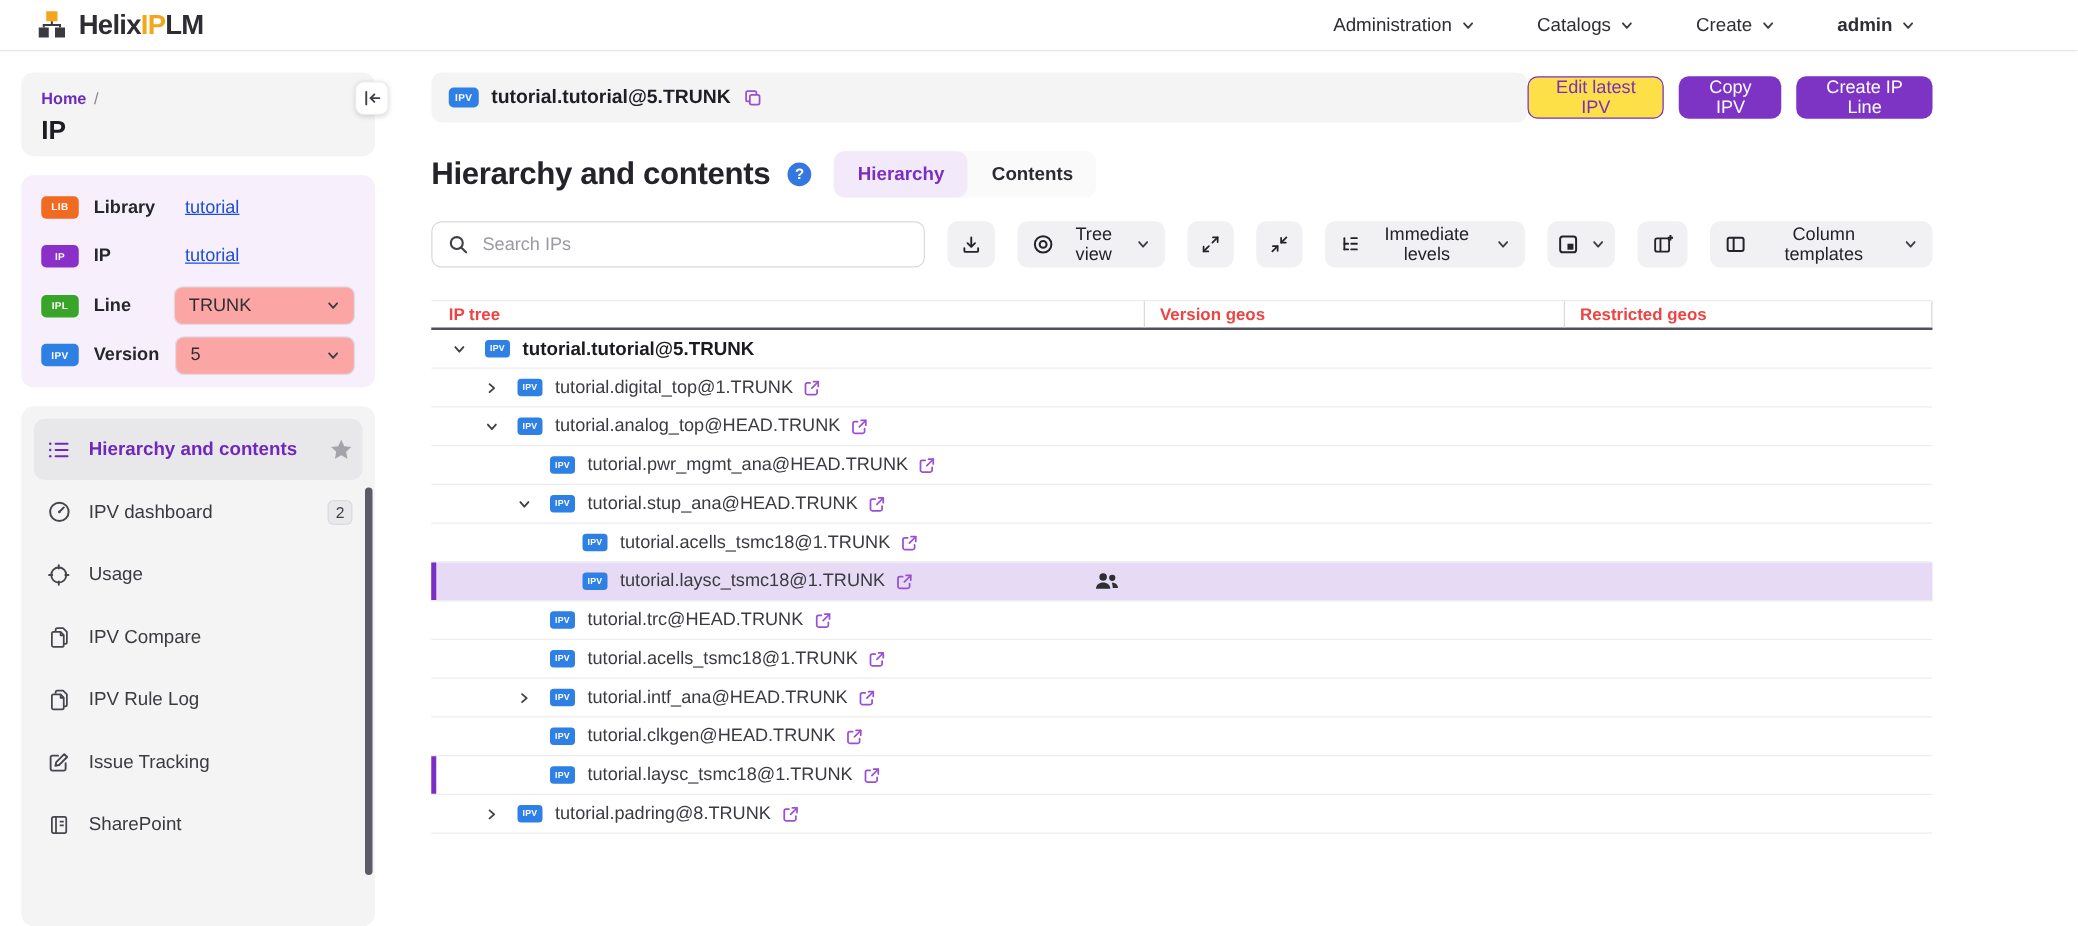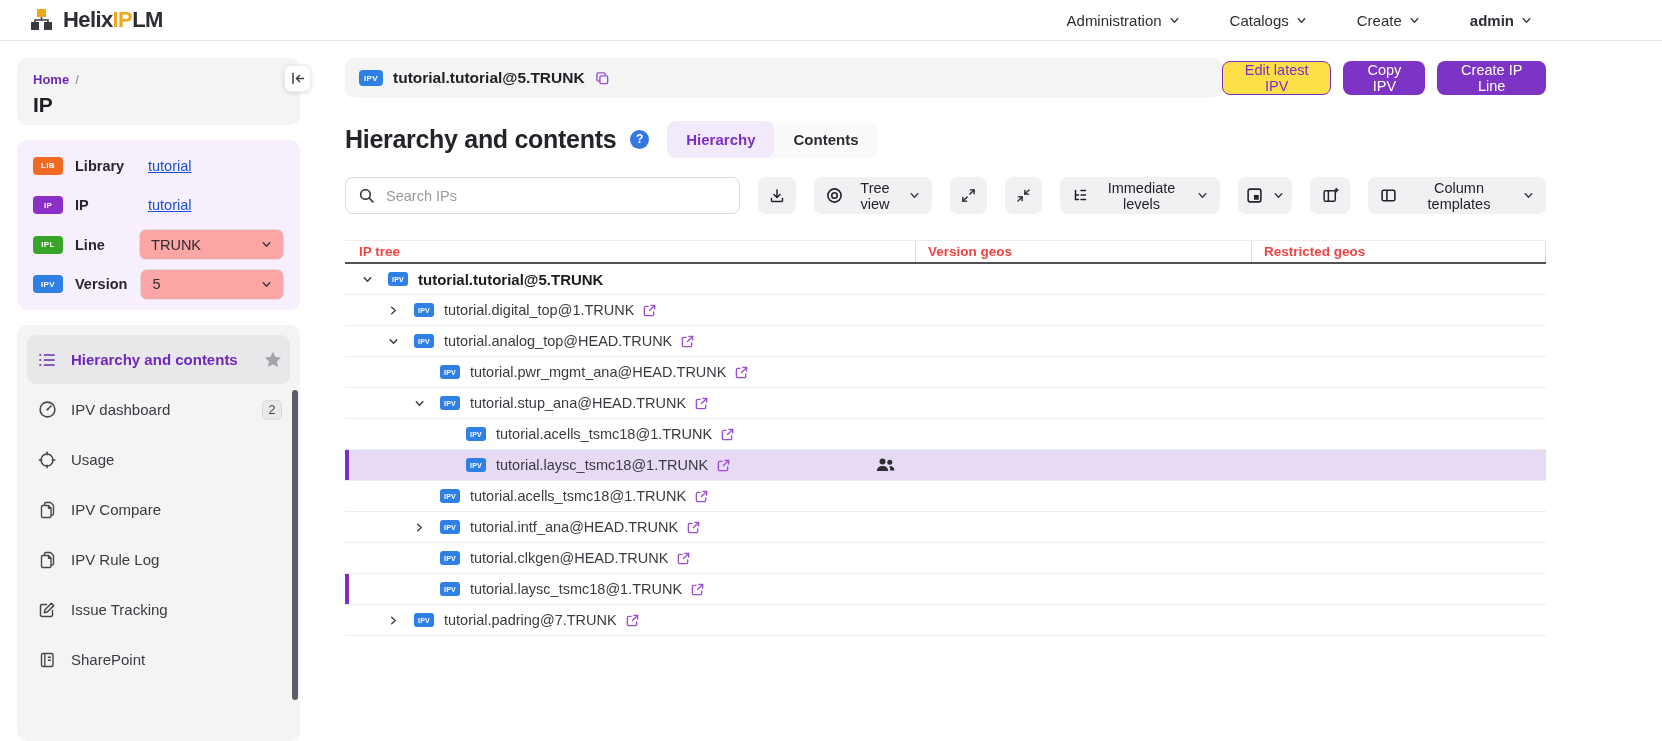--- a/index.html
+++ b/index.html
@@ -575,20 +575,36 @@
               </svg>
             </span>
           </div>
           <div class="cell2"></div>
           <div class="cell3"></div>
         </div>
         <div class="trow">
           <div class="cell1" style="padding-left: 69px;">
             <span class="chev-slot"></span>
             <span class="tree-ipv">IPV</span>
+            <span class="tlabel">tutorial.trc@HEAD.TRUNK</span>
+            <span class="ext" style="display: flex;">
+              <svg width="13" height="13" viewBox="0 0 14 14" fill="none" stroke="currentColor" stroke-width="1.5" stroke-linecap="round" stroke-linejoin="round">
+                <path d="M5.5 2.5H3A1.5 1.5 0 001.5 4v7A1.5 1.5 0 003 12.5h7a1.5 1.5 0 001.5-1.5V8.5"></path>
+                <path d="M8.5 1.5h4v4"></path>
+                <path d="M12.5 1.5L7 7"></path>
+              </svg>
+            </span>
+          </div>
+          <div class="cell2"></div>
+          <div class="cell3"></div>
+        </div>
+        <div class="trow">
+          <div class="cell1" style="padding-left: 69px;">
+            <span class="chev-slot"></span>
+            <span class="tree-ipv">IPV</span>
             <span class="tlabel">tutorial.acells_tsmc18@1.TRUNK</span>
             <span class="ext" style="display: flex;">
               <svg width="13" height="13" viewBox="0 0 14 14" fill="none" stroke="currentColor" stroke-width="1.5" stroke-linecap="round" stroke-linejoin="round">
                 <path d="M5.5 2.5H3A1.5 1.5 0 001.5 4v7A1.5 1.5 0 003 12.5h7a1.5 1.5 0 001.5-1.5V8.5"></path>
                 <path d="M8.5 1.5h4v4"></path>
                 <path d="M12.5 1.5L7 7"></path>
               </svg>
             </span>
           </div>
           <div class="cell2"></div>
@@ -647,21 +663,21 @@
           <div class="cell3"></div>
         </div>
         <div class="trow">
           <div class="cell1" style="padding-left: 43px;">
             <span class="chev-slot">
               <svg width="11" height="11" viewBox="0 0 12 12">
                 <path d="M4 2.5l4 3.5-4 3.5" fill="none" stroke="currentColor" stroke-width="1.6" stroke-linecap="round" stroke-linejoin="round"></path>
               </svg>
             </span>
             <span class="tree-ipv">IPV</span>
-            <span class="tlabel">tutorial.padring@7.TRUNK</span>
+            <span class="tlabel">tutorial.padring@8.TRUNK</span>
             <span class="ext" style="display: flex;">
               <svg width="13" height="13" viewBox="0 0 14 14" fill="none" stroke="currentColor" stroke-width="1.5" stroke-linecap="round" stroke-linejoin="round">
                 <path d="M5.5 2.5H3A1.5 1.5 0 001.5 4v7A1.5 1.5 0 003 12.5h7a1.5 1.5 0 001.5-1.5V8.5"></path>
                 <path d="M8.5 1.5h4v4"></path>
                 <path d="M12.5 1.5L7 7"></path>
               </svg>
             </span>
           </div>
           <div class="cell2"></div>
           <div class="cell3"></div>

